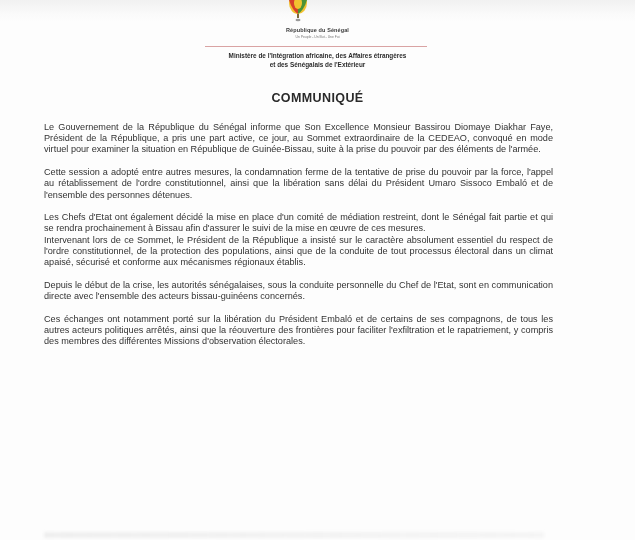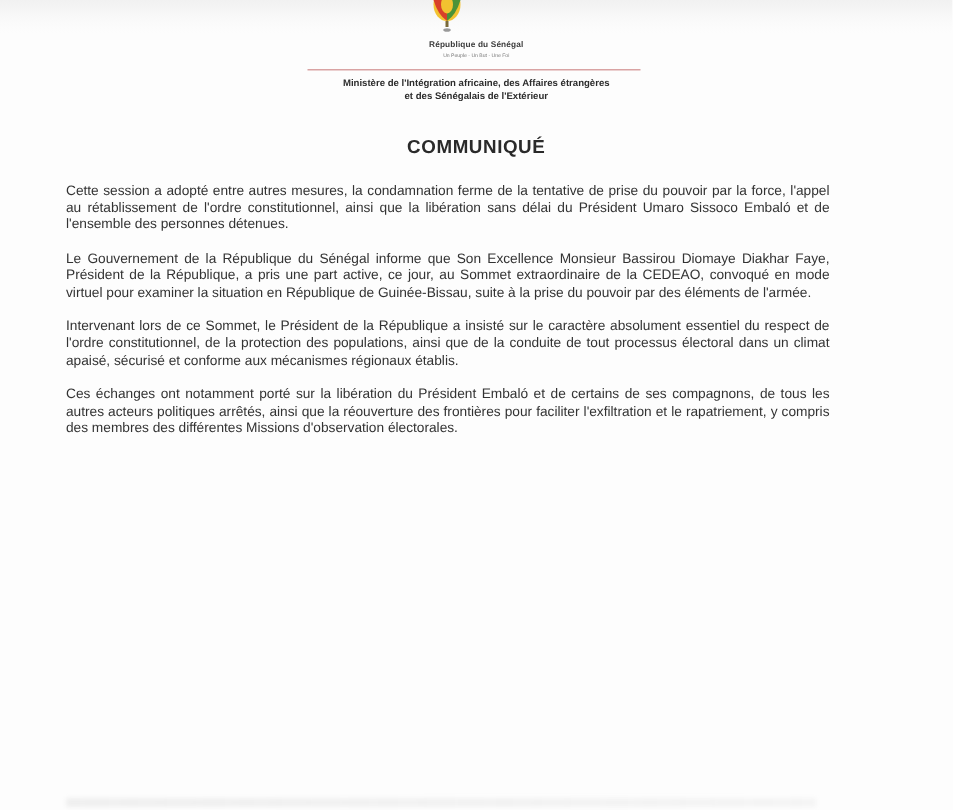--- a/index.html
+++ b/index.html
@@ -120,20 +120,22 @@
   <div class="divider"></div>
 
   <div class="ministry">
     <div>Ministère de l'Intégration africaine, des Affaires étrangères</div>
     <div>et des Sénégalais de l'Extérieur</div>
   </div>
 
   <div class="title">COMMUNIQUÉ</div>
 
   <div class="body">
+    <p>Le Gouvernement de la République du Sénégal informe que Son Excellence Monsieur Bassirou Diomaye Diakhar Faye, Président de la République, a pris une part active, ce jour, au Sommet extraordinaire de la CEDEAO, convoqué en mode virtuel pour examiner la situation en République de Guinée-Bissau, suite à la prise du pouvoir par des éléments de l'armée.</p>
     <p>Cette session a adopté entre autres mesures, la condamnation ferme de la tentative de prise du pouvoir par la force, l'appel au rétablissement de l'ordre constitutionnel, ainsi que la libération sans délai du Président Umaro Sissoco Embaló et de l'ensemble des personnes détenues.</p>
-    <p>Le Gouvernement de la République du Sénégal informe que Son Excellence Monsieur Bassirou Diomaye Diakhar Faye, Président de la République, a pris une part active, ce jour, au Sommet extraordinaire de la CEDEAO, convoqué en mode virtuel pour examiner la situation en République de Guinée-Bissau, suite à la prise du pouvoir par des éléments de l'armée.</p>
+    <p class="tight">Les Chefs d'Etat ont également décidé la mise en place d'un comité de médiation restreint, dont le Sénégal fait partie et qui se rendra prochainement à Bissau afin d'assurer le suivi de la mise en œuvre de ces mesures.</p>
     <p>Intervenant lors de ce Sommet, le Président de la République a insisté sur le caractère absolument essentiel du respect de l'ordre constitutionnel, de la protection des populations, ainsi que de la conduite de tout processus électoral dans un climat apaisé, sécurisé et conforme aux mécanismes régionaux établis.</p>
+    <p>Depuis le début de la crise, les autorités sénégalaises, sous la conduite personnelle du Chef de l'Etat, sont en communication directe avec l'ensemble des acteurs bissau-guinéens concernés.</p>
     <p class="tight">Ces échanges ont notamment porté sur la libération du Président Embaló et de certains de ses compagnons, de tous les autres acteurs politiques arrêtés, ainsi que la réouverture des frontières pour faciliter l'exfiltration et le rapatriement, y compris des membres des différentes Missions d'observation électorales.</p>
   </div>
 
   <div class="fade-line"></div>
 </div>
 
 </body></html>

